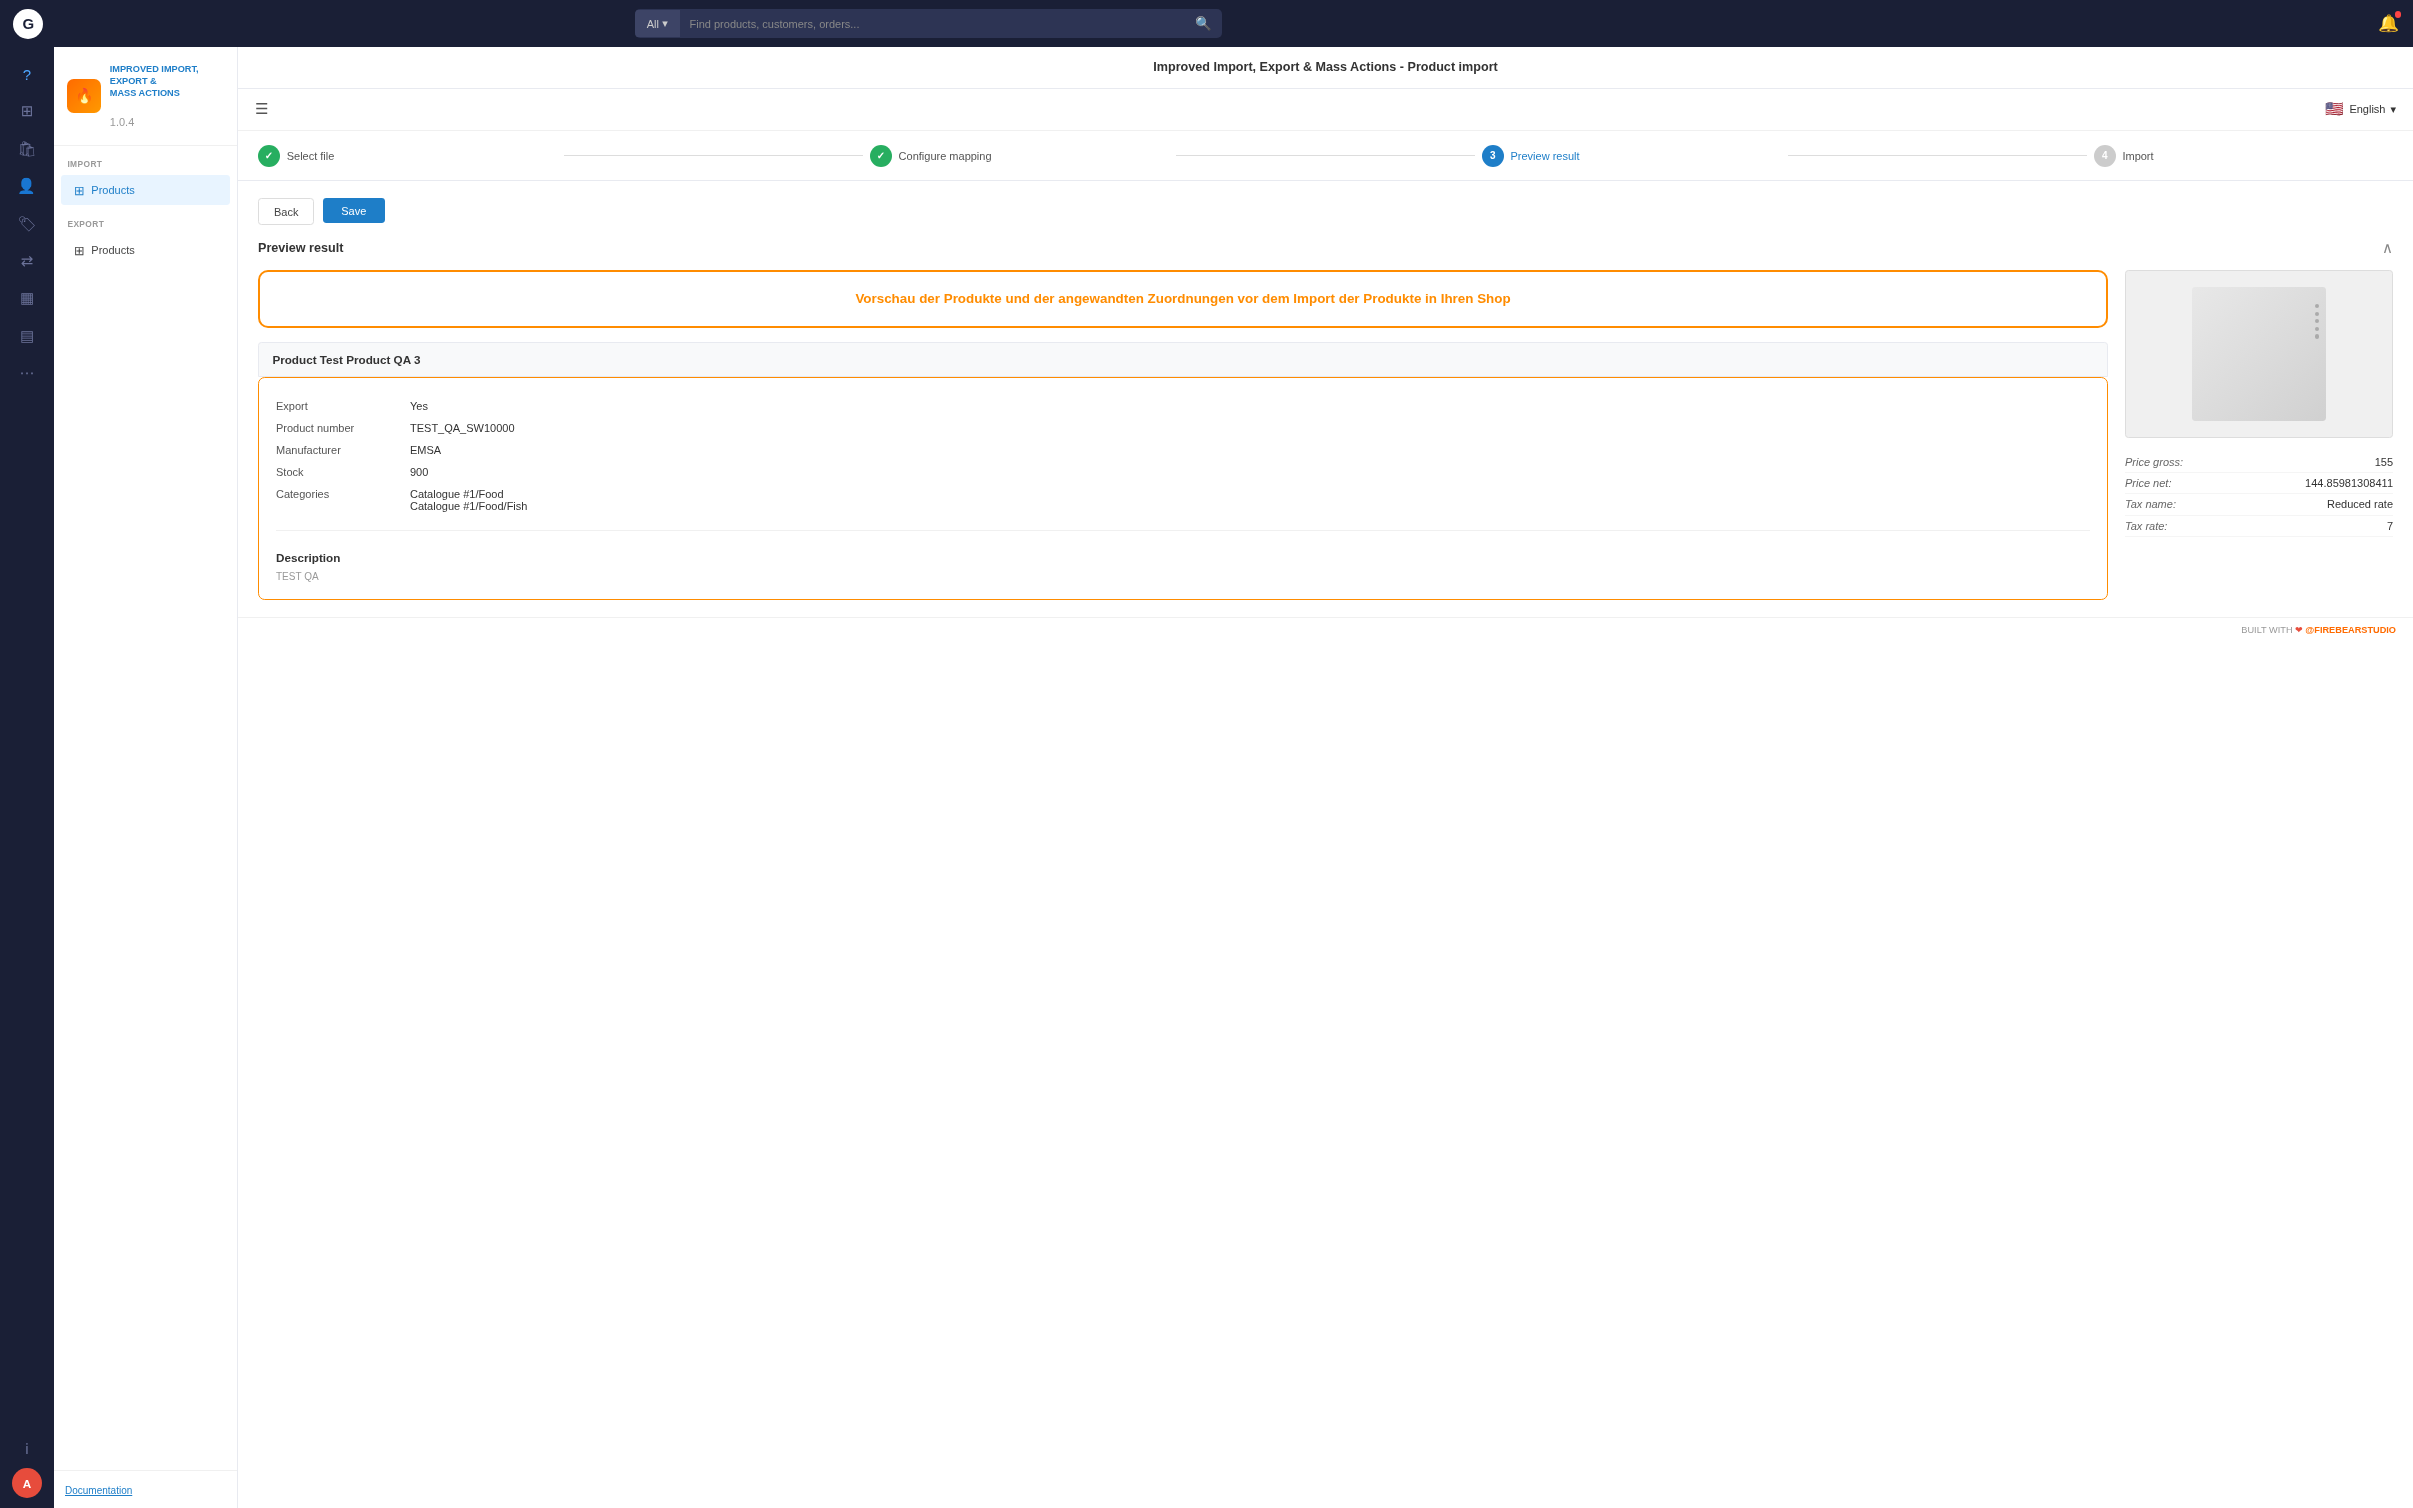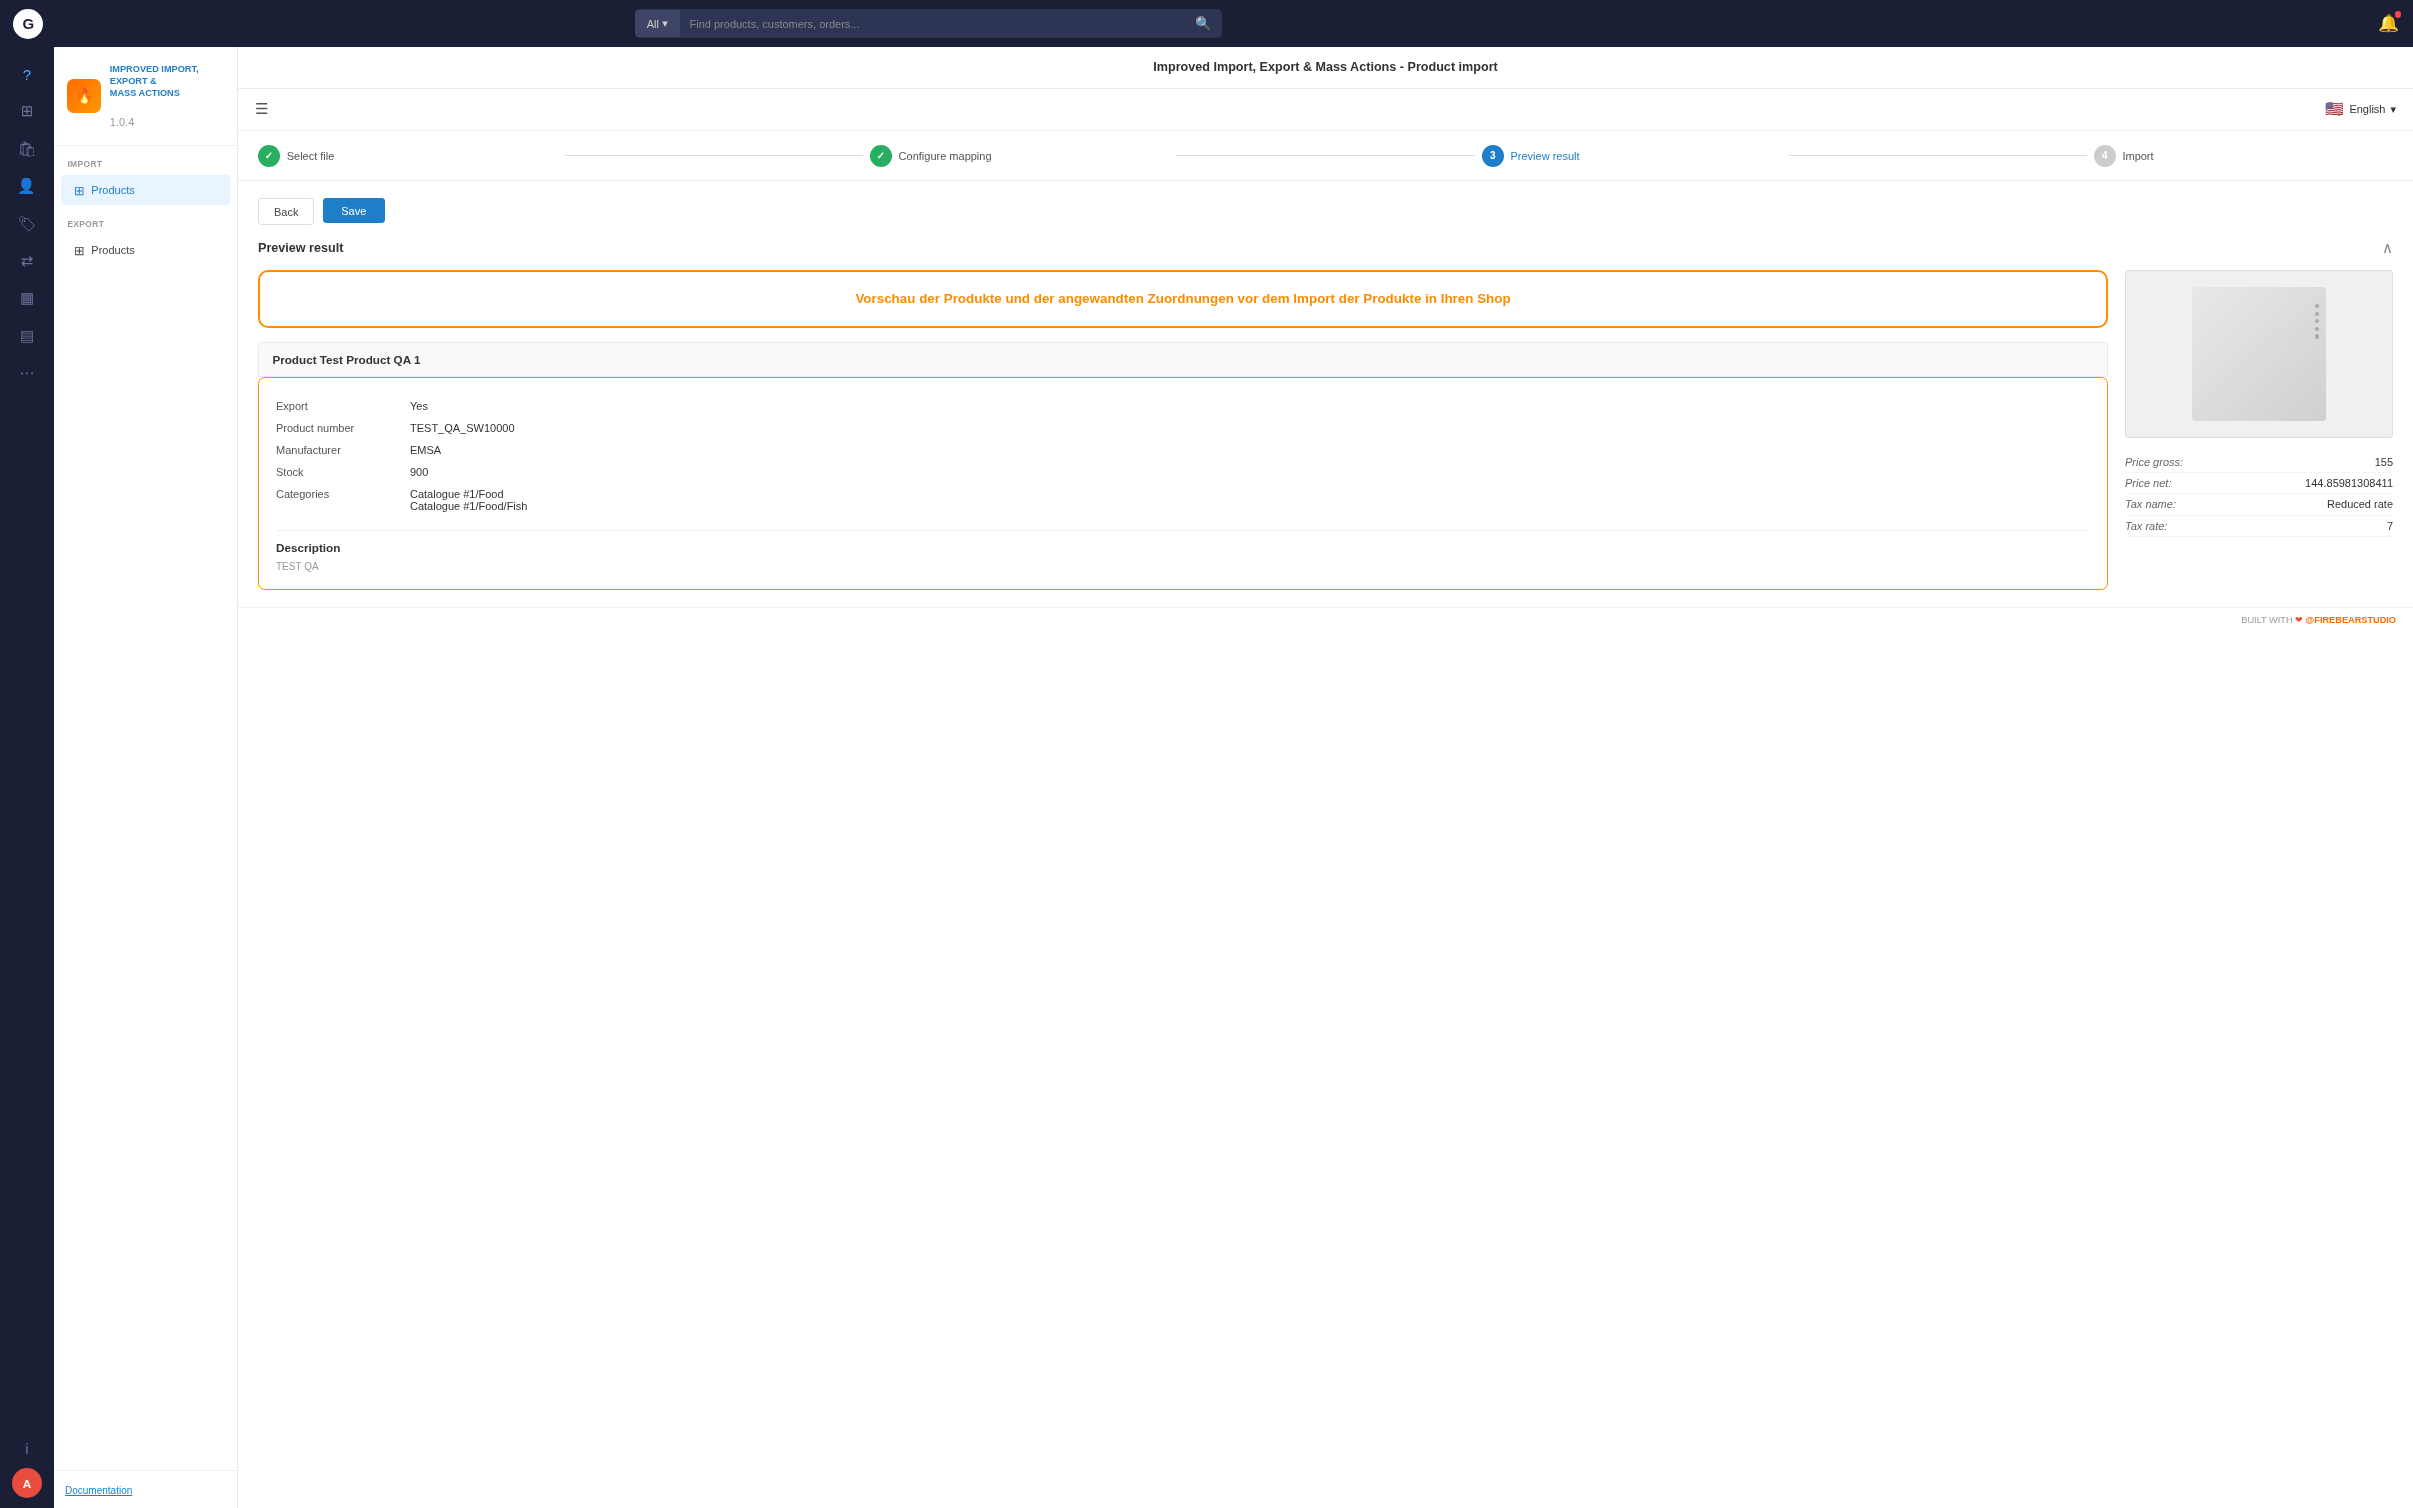--- a/index.html
+++ b/index.html
@@ -306,21 +306,21 @@
     }
 
     .detail-row {
       display: flex;
       padding: 5px 0;
       font-size: 11px;
     }
     .detail-label { color: #555; width: 134px; flex-shrink: 0; }
     .detail-value { color: #333; }
 
-    .desc-section { margin-top: 13.4px; padding-top: 10px; border-top: 0.8px solid #f0f0f0; }
+    .desc-section { margin-top: 13.4px; padding-top: 20px; border-top: 0.8px solid #f0f0f0; }
     .desc-title { font-size: 11.7px; font-weight: 600; color: #333; margin-bottom: 6.7px; }
     .desc-text { font-size: 10px; color: #999; }
 
     
     .product-image-placeholder {
       background: #f0f0f0;
       border: 0.8px solid #ddd;
       border-radius: 3.4px;
       height: 168px;
       display: flex; align-items: center; justify-content: center;
@@ -503,21 +503,21 @@
       </div>
 
       <div class="preview-layout">
 
         <div class="preview-left">
 
           <div class="tooltip-box">
             <div class="tooltip-text">Vorschau der Produkte und der angewandten Zuordnungen vor dem Import der Produkte in Ihren Shop</div>
           </div>
 
-          <div class="product-title">Product Test Product QA 1</div>
+          <div class="product-title">Product Test Product QA 3</div>
 
           <div class="product-detail-card">
             <div class="detail-row">
               <span class="detail-label">Export</span>
               <span class="detail-value">Yes</span>
             </div>
             <div class="detail-row">
               <span class="detail-label">Product number</span>
               <span class="detail-value">TEST_QA_SW10000</span>
             </div>

